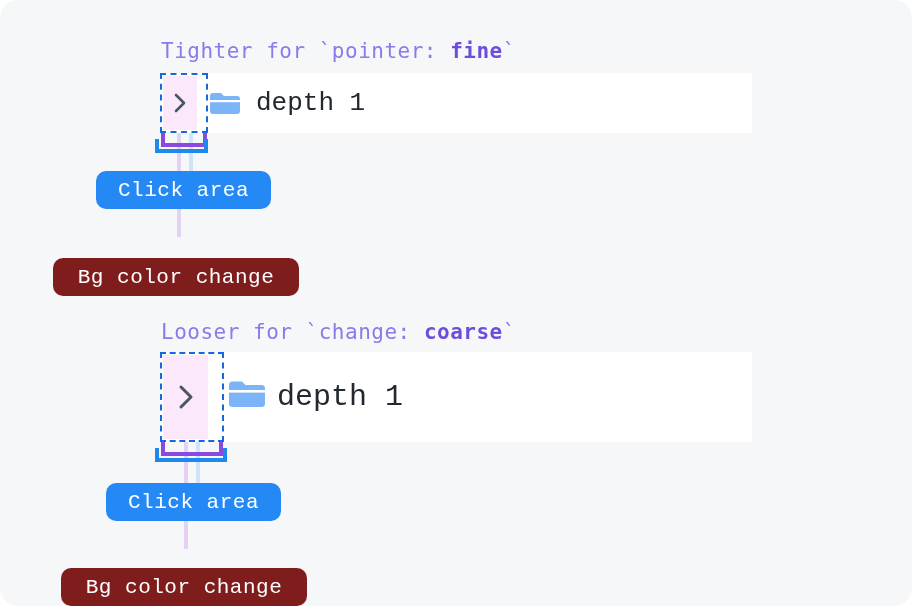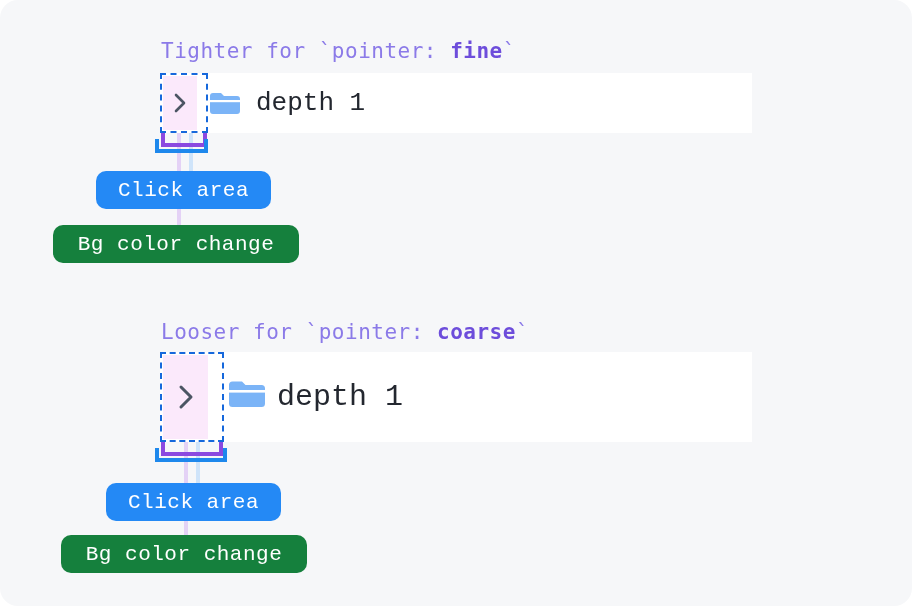--- a/index.html
+++ b/index.html
@@ -111,21 +111,21 @@
     align-items: center;
     justify-content: center;
     border-radius: 10px;
     color: #ffffff;
     font-family: Liberation Mono, monospace;
     letter-spacing: 0.5px;
     white-space: nowrap;
     box-sizing: border-box;
   }
   .pill.blue   { background: #2489f5; }
-  .pill.purple { background: #15803d; }
+  .pill.purple { background: #7f1d1d; margin-top: 33px; }
 </style>
 </head>
 <body>
 
 <div id="stage">
 
   <div class="heading" style="left:161px; top:39px;"><span>Tighter for `pointer: </span><span class="kw">fine</span><span>`</span></div>
 
   <div class="row" style="left:160px; top:73px; width:592px; height:60px;"></div>
 
@@ -151,21 +151,21 @@
   <div class="connector purple" style="left:177px; top:133px; height:104px;"></div>
   <div class="connector blue" style="left:189px; top:133px; height:42px;"></div>
 
   <div class="bracket purple" style="left:161px; top:133px; width:46px; height:14px; border-width:4px;"></div>
   <div class="bracket blue" style="left:155px; top:139px; width:53px; height:14px; border-width:4px;"></div>
 
   <div class="pill blue" style="left:96px; top:171px; width:175px; height:38px; font-size:21px;">Click area</div>
 
   <div class="pill purple" style="left:53px; top:225px; width:246px; height:38px; font-size:21px;">Bg color change</div>
 
-  <div class="heading" style="left:161px; top:320px;"><span>Looser for `pointer: </span><span class="kw">coarse</span><span>`</span></div>
+  <div class="heading" style="left:161px; top:320px;"><span>Looser for `change: </span><span class="kw">coarse</span><span>`</span></div>
 
   <div class="row" style="left:160px; top:352px; width:592px; height:90px;"></div>
 
   <div class="bgpatch" style="left:163px; top:355px; width:45px; height:84px;"></div>
 
   <div class="clickbox" style="left:160px; top:352px; width:64px; height:90px;"></div>
 
   <div class="chevron" style="left:170px; top:378px; width:32px; height:38px; font-size:26px;">
     <svg width="17" height="26" viewBox="0 0 17 26" aria-hidden="true">
       <path d="M3 3 L13 13 L3 23" fill="none" stroke="#4b5563" stroke-width="3" stroke-linecap="round" stroke-linejoin="round"></path>

